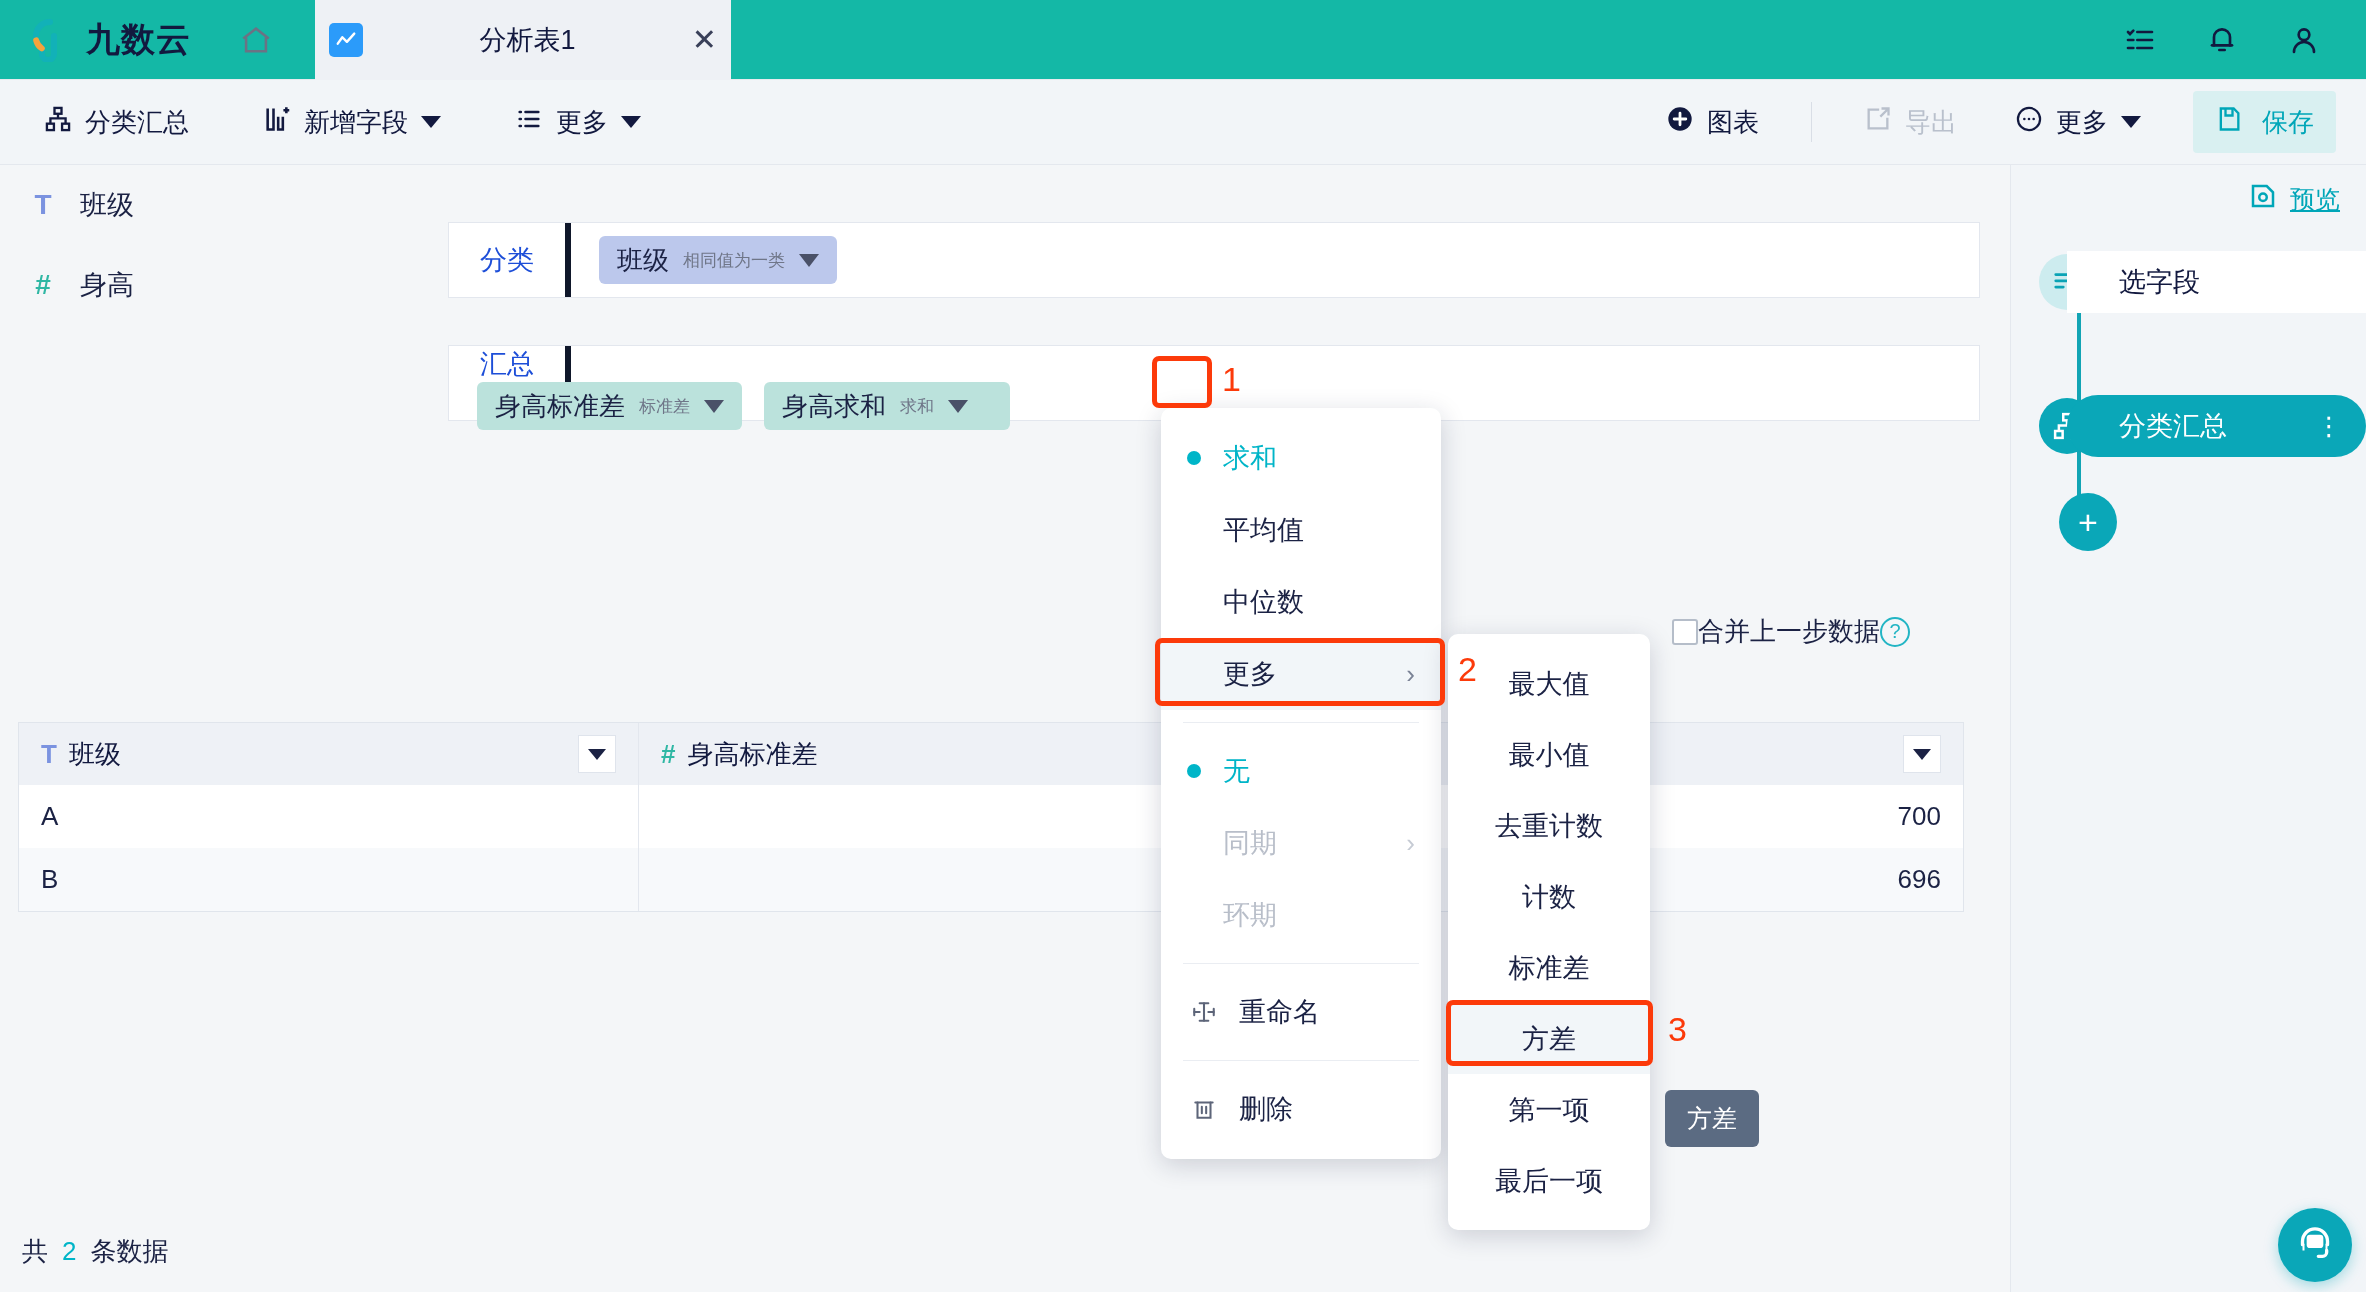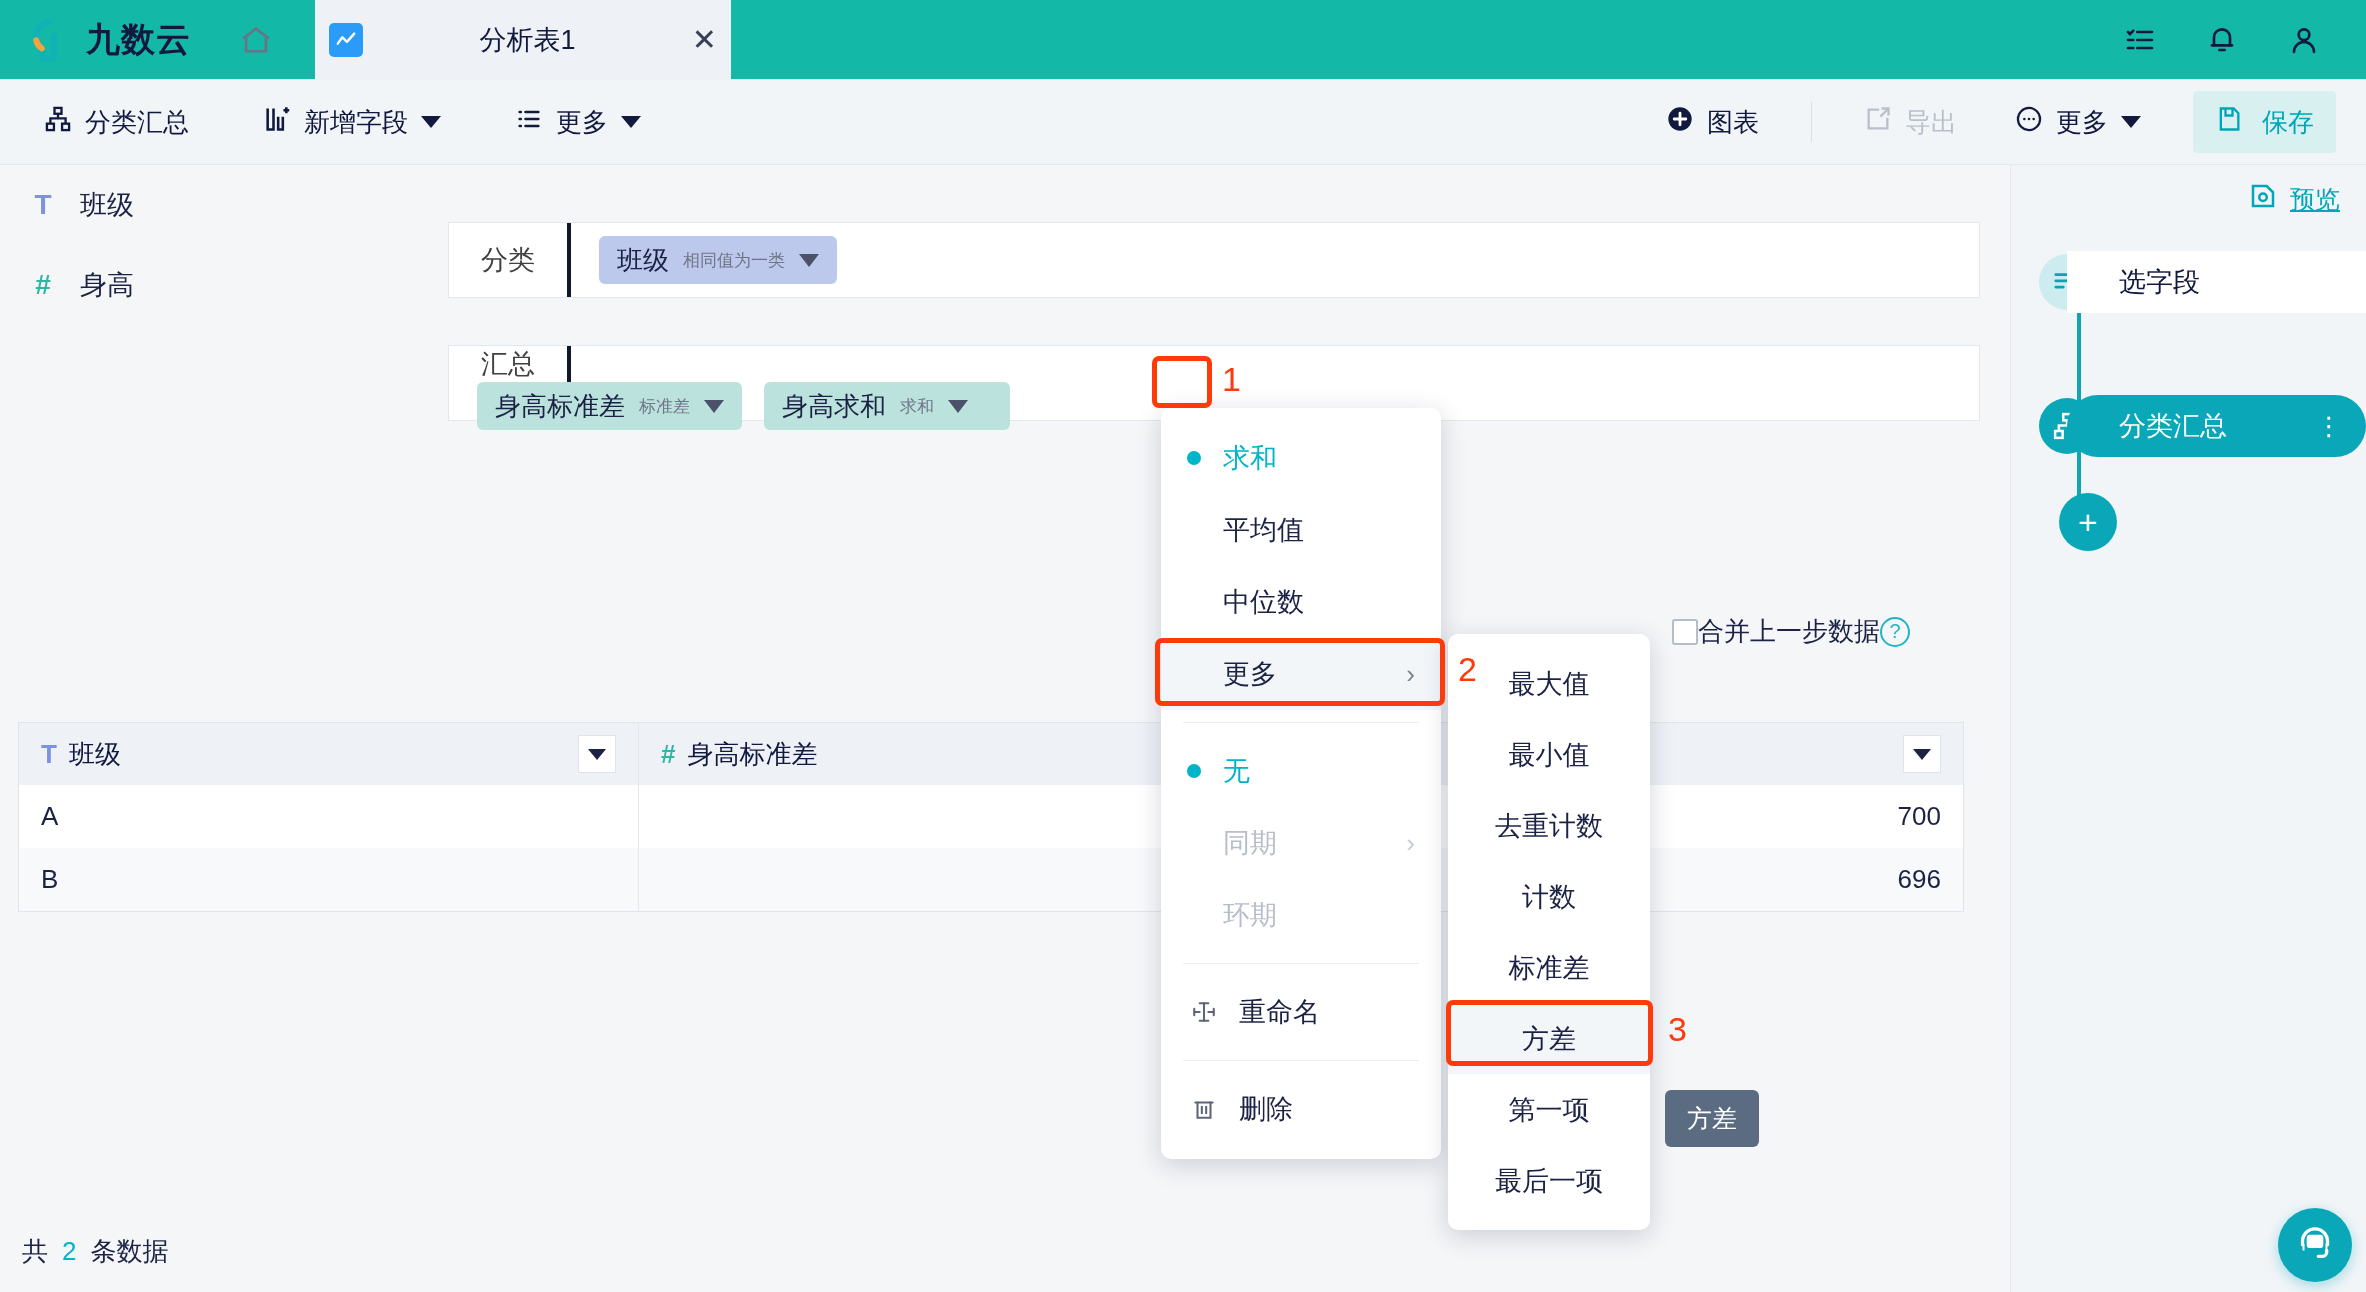--- a/index.html
+++ b/index.html
@@ -74,21 +74,21 @@
   .ftype.t { color: #7b93e0; }
   .ftype.n { color: #2fb7a4; }
 
   
   .cfg {
     position: absolute; background: #ffffff; border: 1px solid #e3e7ee;
     display: flex; align-items: stretch;
   }
   .cfg-label {
     width: 122px; display: flex; align-items: center; justify-content: center;
-    font-size: 27px; color: #404040; border-right: 4px solid #0f172a;
+    font-size: 27px; color: #1d4ed8; border-right: 6px solid #0f172a;
   }
   .cfg-body { flex: 1; display: flex; align-items: center; gap: 22px; padding-left: 28px; }
   .pill {
     display: flex; align-items: center; gap: 14px;
     height: 48px; padding: 0 18px; border-radius: 6px; font-size: 26px;
   }
   .pill.blue { background: #bcc8ec; color: #1b2244; }
   .pill.green { background: #bbe2dc; color: #1b2244; }
   .pill .sub { font-size: 17px; color: #6f7688; }
   .pill .pcaret { width: 0; height: 0; border-left: 10px solid transparent;

